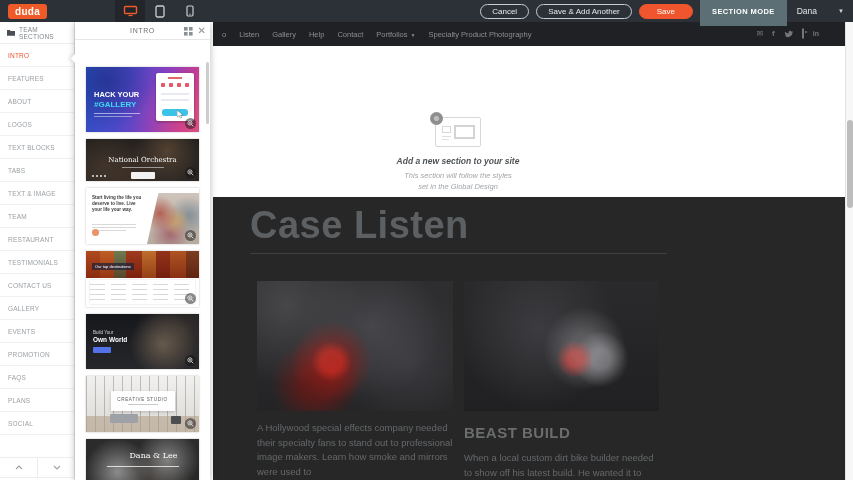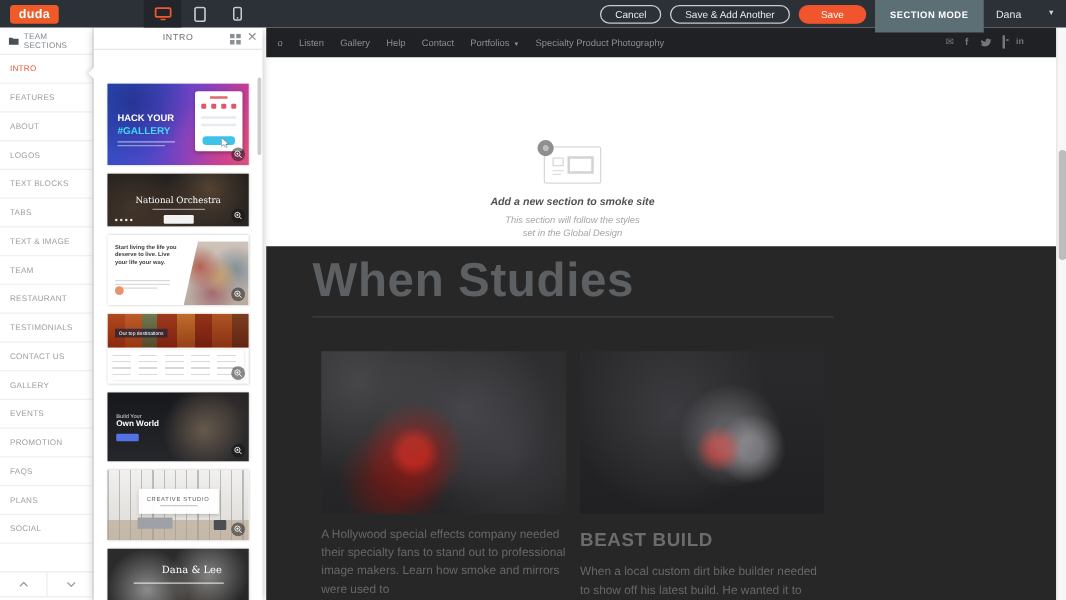--- a/index.html
+++ b/index.html
@@ -338,30 +338,30 @@
 
   <div class="add-zone">
     <div class="add-block">
       <div class="add-icon">
         <span class="ai-badge"></span>
         <span class="ai-sq"></span>
           <span class="ai-l1"></span>
           <span class="ai-l2"></span>
           <span class="ai-rect"></span>
       </div>
-      <div class="add-title">Add a new section to smoke site</div>
+      <div class="add-title">Add a new section to your site</div>
       <div class="add-sub">
         <span>This section will follow the styles</span><br>
         <span>set in the Global Design</span>
       </div>
     </div>
   </div>
 
   <div class="case-section">
-    <div class="case-title">When Studies</div>
+    <div class="case-title">Case Listen</div>
     <div class="case-rule"></div>
 
     <div class="case-card c1">
       <div class="case-img img-fans"></div>
       <p>A Hollywood special effects company needed their specialty fans to stand out to professional image makers. Learn how smoke and mirrors were used to</p>
     </div>
 
     <div class="case-card c2">
       <div class="case-img img-bike"></div>
       <h3>BEAST BUILD</h3>

